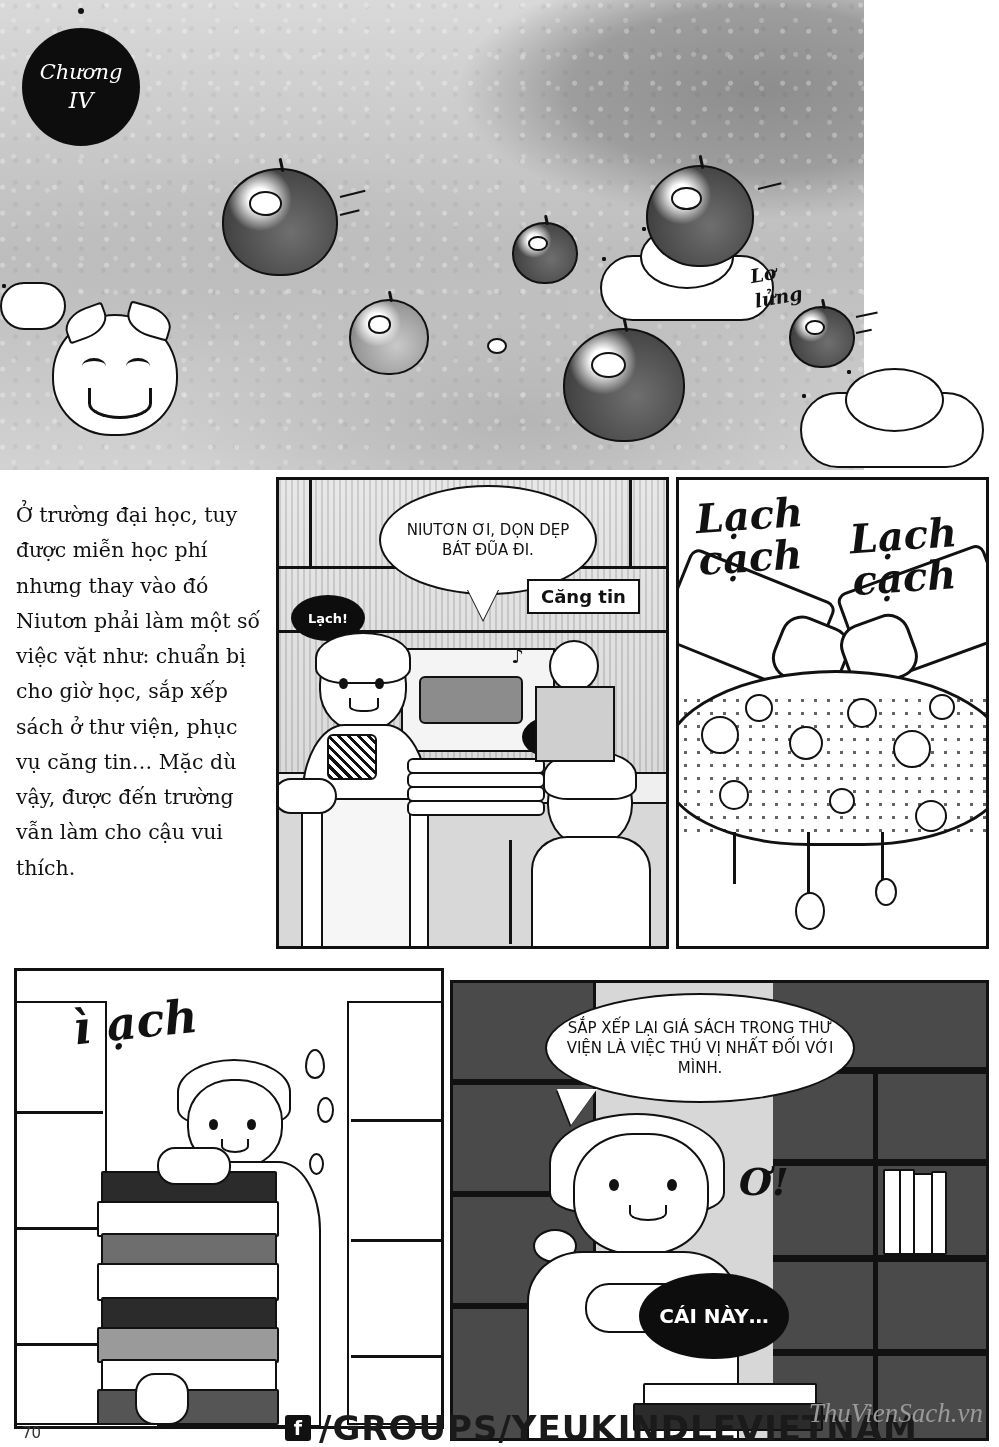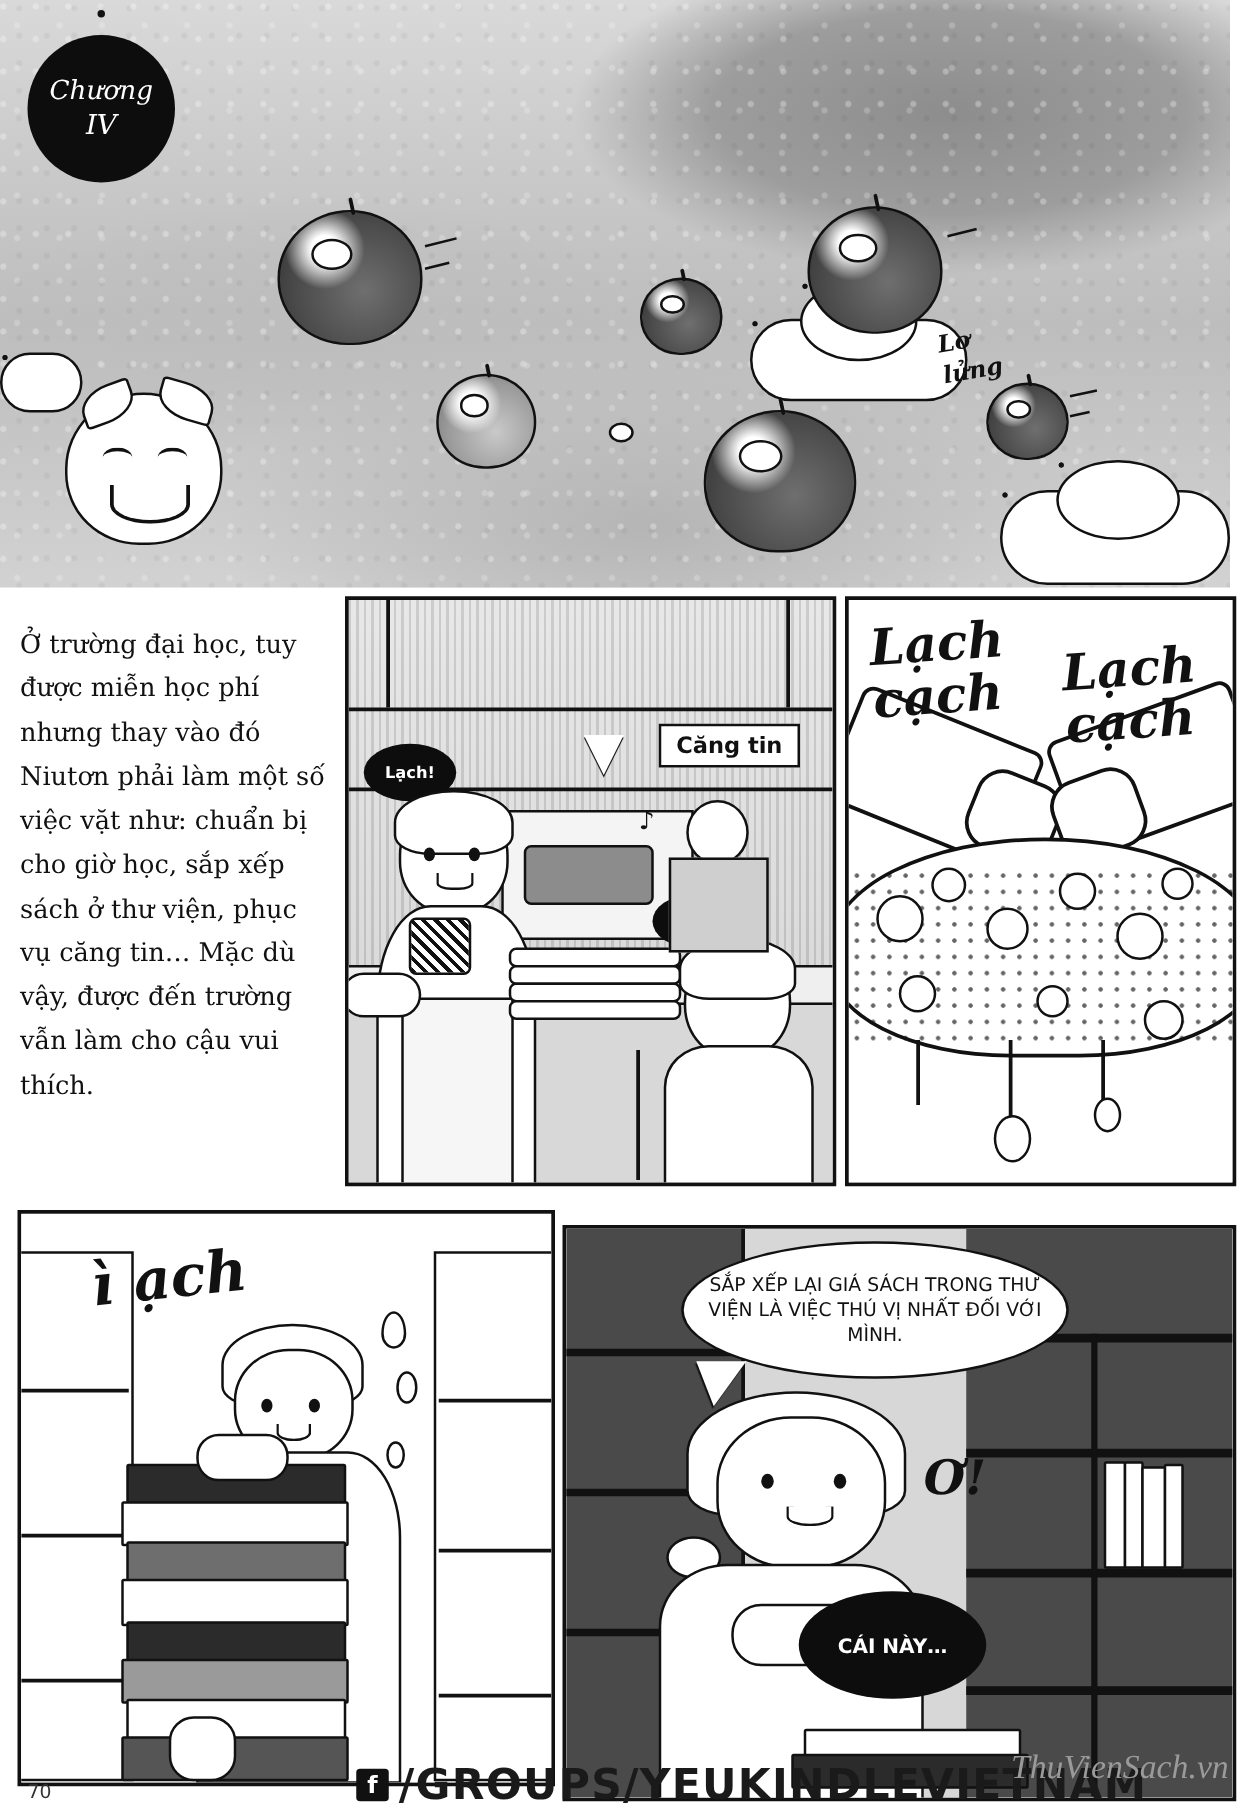--- a/index.html
+++ b/index.html
@@ -13,21 +13,21 @@
     position: relative;
     overflow: hidden;
     font-family: "DejaVu Sans", sans-serif;
     color: #111;
   }
 
   
   .sky {
     position: absolute;
     left: 0; top: 0;
-    width: 984px; height: 470px;
+    width: 864px; height: 470px;
     background:
       radial-gradient(ellipse 420px 180px at 760px 90px, #8d8d8d 0%, #9d9d9d 45%, rgba(170,170,170,0) 72%),
       radial-gradient(ellipse 380px 150px at 250px 260px, #bdbdbd 0%, rgba(200,200,200,0) 70%),
       radial-gradient(ellipse 500px 200px at 520px 420px, #b5b5b5 0%, rgba(190,190,190,0) 70%),
       linear-gradient(180deg, #d9d9d9 0%, #c9c9c9 30%, #bdbdbd 55%, #c6c6c6 75%, #d2d2d2 100%);
   }
   .sky-texture {
     position: absolute;
     left: 0; top: 0; right: 0; bottom: 0;
     background-image:
@@ -376,20 +376,21 @@
   <div class="line" style="left:350px; top:0; width:3px; height:86px;"></div>
 
   <div class="figure" style="left:-4px; top:292px; width:395px; height:30px; background:#efefef;"></div>
   <div class="figure" style="left:-4px; top:322px; width:395px; height:142px; background:#d8d8d8;"></div>
   <div class="line" style="left:100px; top:360px; width:3px; height:104px;"></div>
   <div class="line" style="left:230px; top:360px; width:3px; height:104px;"></div>
 
   <div class="figure" style="left:122px; top:168px; width:150px; height:100px; background:#f4f4f4;"></div>
   <div class="figure" style="left:140px; top:196px; width:100px; height:44px; background:#8c8c8c; border-radius:6px;"></div>
 
+  <div class="balloon" style="left:100px; top:5px; width:218px; height:110px;">NIUTƠN ƠI, DỌN DẸP BÁT ĐŨA ĐI.</div>
   <div style="position:absolute; left:188px; top:108px; width:0; height:0; border-left:16px solid transparent; border-right:16px solid transparent; border-top:32px solid #fff; filter:drop-shadow(0 2px 0 #111);"></div>
 
   <div class="rect-label" style="left:248px; top:99px;">Căng tin</div>
 
   <div class="balloon-dark" style="left:12px; top:115px; width:74px; height:46px;">Lạch!</div>
   <div class="balloon-dark" style="left:243px; top:236px; width:62px; height:42px;">Măm</div>
 
   <div style="position:absolute; left:40px; top:160px; width:84px; height:88px; border:2.5px solid #111; border-radius:48% 48% 46% 46%; background:#fff;"></div>
   <div style="position:absolute; left:36px; top:152px; width:92px; height:48px; border:2.5px solid #111; border-radius:50% 50% 30% 30%; background:#fff;"></div>
   <div style="position:absolute; left:60px; top:198px; width:9px; height:11px; background:#111; border-radius:50%;"></div>
@@ -515,21 +516,21 @@
 
   <div style="position:absolute; left:96px; top:130px; width:172px; height:96px; border:2.5px solid #111; border-radius:54% 54% 22% 22%; background:#fff;"></div>
   <div style="position:absolute; left:120px; top:150px; width:132px; height:118px; border:2.5px solid #111; border-radius:44%; background:#fff;"></div>
   <div style="position:absolute; left:156px; top:196px; width:10px; height:12px; background:#111; border-radius:50%;"></div>
   <div style="position:absolute; left:214px; top:196px; width:10px; height:12px; background:#111; border-radius:50%;"></div>
   <div style="position:absolute; left:176px; top:222px; width:34px; height:14px; border:2.5px solid #111; border-top:none; border-radius:0 0 50% 50%;"></div>
   <div style="position:absolute; left:80px; top:246px; width:40px; height:30px; border:2.5px solid #111; border-radius:50%; background:#fff;"></div>
   <div style="position:absolute; left:74px; top:268px; width:208px; height:188px; border:2.5px solid #111; border-radius:26% 26% 0 0; background:#fff;"></div>
   <div style="position:absolute; left:132px; top:300px; width:150px; height:46px; border:2.5px solid #111; border-radius:24px; background:#fff;"></div>
 
-  <div class="balloon-dark" style="left:186px; top:290px; width:150px; height:86px; font-size:16px;">CÁI NÀY…</div>
+  <div class="balloon-dark" style="left:186px; top:290px; width:150px; height:86px; font-size:20px;">CÁI NÀY…</div>
 
   <div class="sfx" style="left:286px; top:176px; font-size:38px;">Ơ!</div>
 
   <div class="book" style="left:190px; top:400px; width:170px; height:20px; background:#fff;"></div>
   <div class="book" style="left:180px; top:420px; width:186px; height:24px; background:#2b2b2b;"></div>
 </div>
 
 <div class="page-number">70</div>
 
 <div class="footer-bar">

